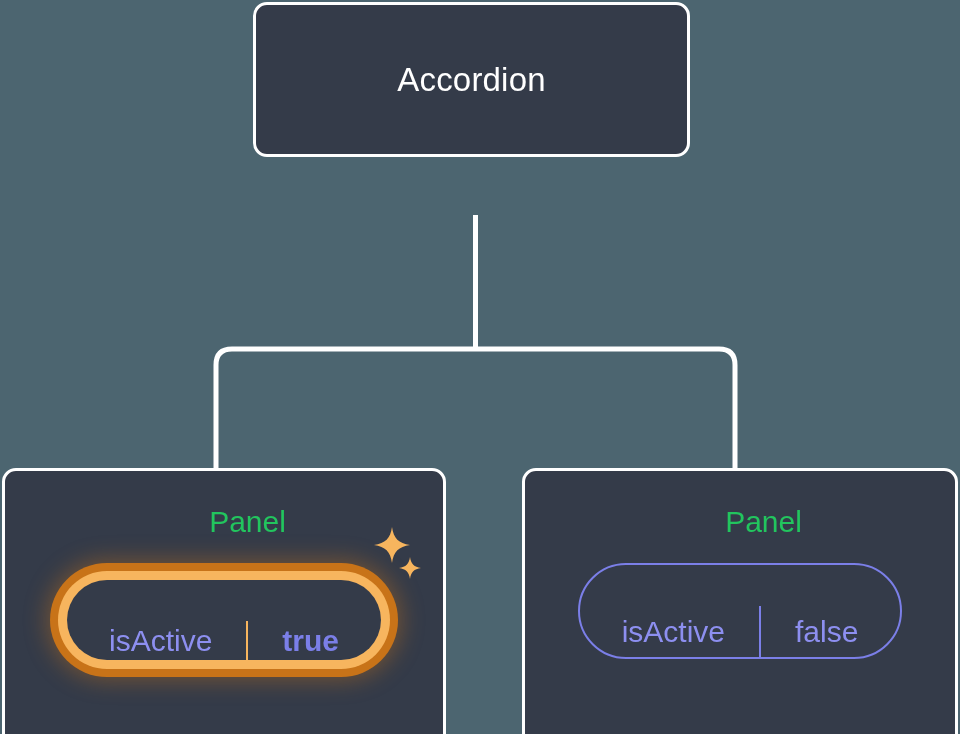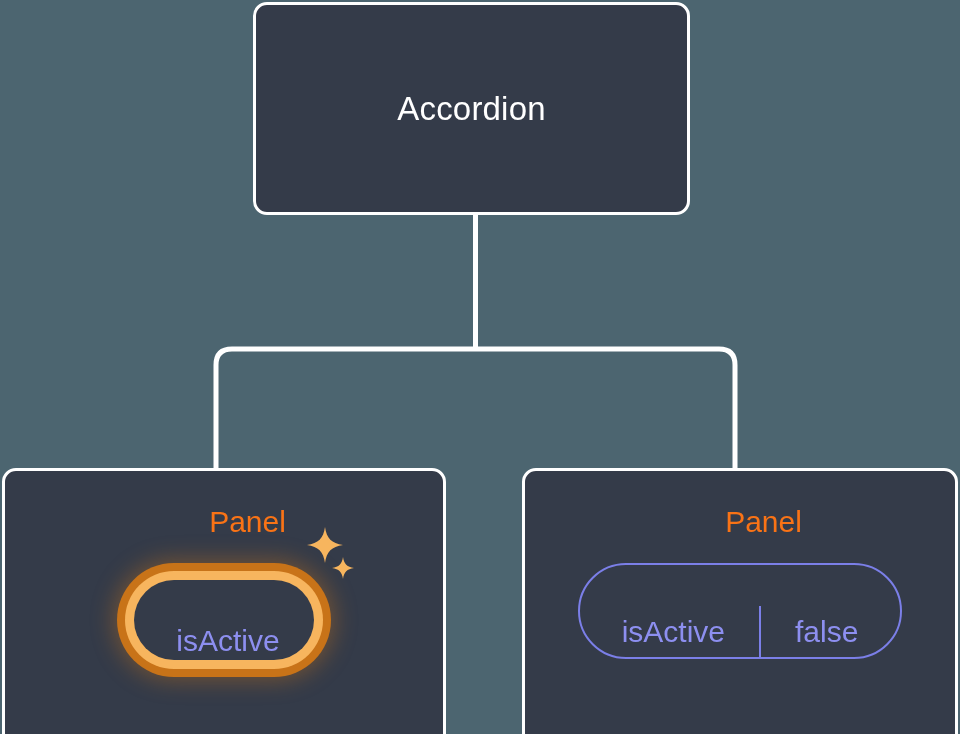--- a/index.html
+++ b/index.html
@@ -41,21 +41,21 @@
     border-radius: 14px;
     display: flex;
     flex-direction: column;
     align-items: center;
   }
 
   .node-root {
     left: 253px;
     top: 2px;
     width: 437px;
-    height: 213px;
+    height: 155px;
     justify-content: center;
   }
 
   .node-title-root {
     color: #ffffff;
     font-size: 33px;
     font-weight: 400;
     letter-spacing: 0.2px;
     line-height: 1;
   }
@@ -63,21 +63,21 @@
   .node-panel {
     top: 468px;
     height: 280px;
     padding-top: 36px;
   }
 
   .node-panel-left  { left: 2px;   width: 444px; }
   .node-panel-right { left: 522px; width: 436px; }
 
   .node-title-panel {
-    color: #f97316;
+    color: #22c55e;
     font-size: 30px;
     font-weight: 400;
     line-height: 1;
     margin-left: 47px;
   }
 
   
   .pill-wrap {
     position: relative;
     margin-top: 26px;
@@ -166,20 +166,21 @@
   </div>
 
   <div class="node node-panel node-panel-left">
     <div class="node-title-panel">Panel</div>
 
     <div class="pill-wrap">
       <div class="pill-highlight-outer">
         <div class="pill-highlight-inner">
           <div class="pill pill-highlight">
             <div class="pill-cell pill-key">isActive</div>
+            <div class="pill-cell pill-value">true</div>
           </div>
         </div>
       </div>
 
       <div class="sparkles">
         <svg class="spark spark-big" viewBox="0 0 24 24" aria-hidden="true">
           <path d="M12 0 C13.1 7.6 16.4 10.9 24 12 C16.4 13.1 13.1 16.4 12 24 C10.9 16.4 7.6 13.1 0 12 C7.6 10.9 10.9 7.6 12 0 Z" fill="#f7b55e"></path>
         </svg>
         <svg class="spark spark-small" viewBox="0 0 24 24" aria-hidden="true">
           <path d="M12 0 C13.1 7.6 16.4 10.9 24 12 C16.4 13.1 13.1 16.4 12 24 C10.9 16.4 7.6 13.1 0 12 C7.6 10.9 10.9 7.6 12 0 Z" fill="#f7b55e"></path>

